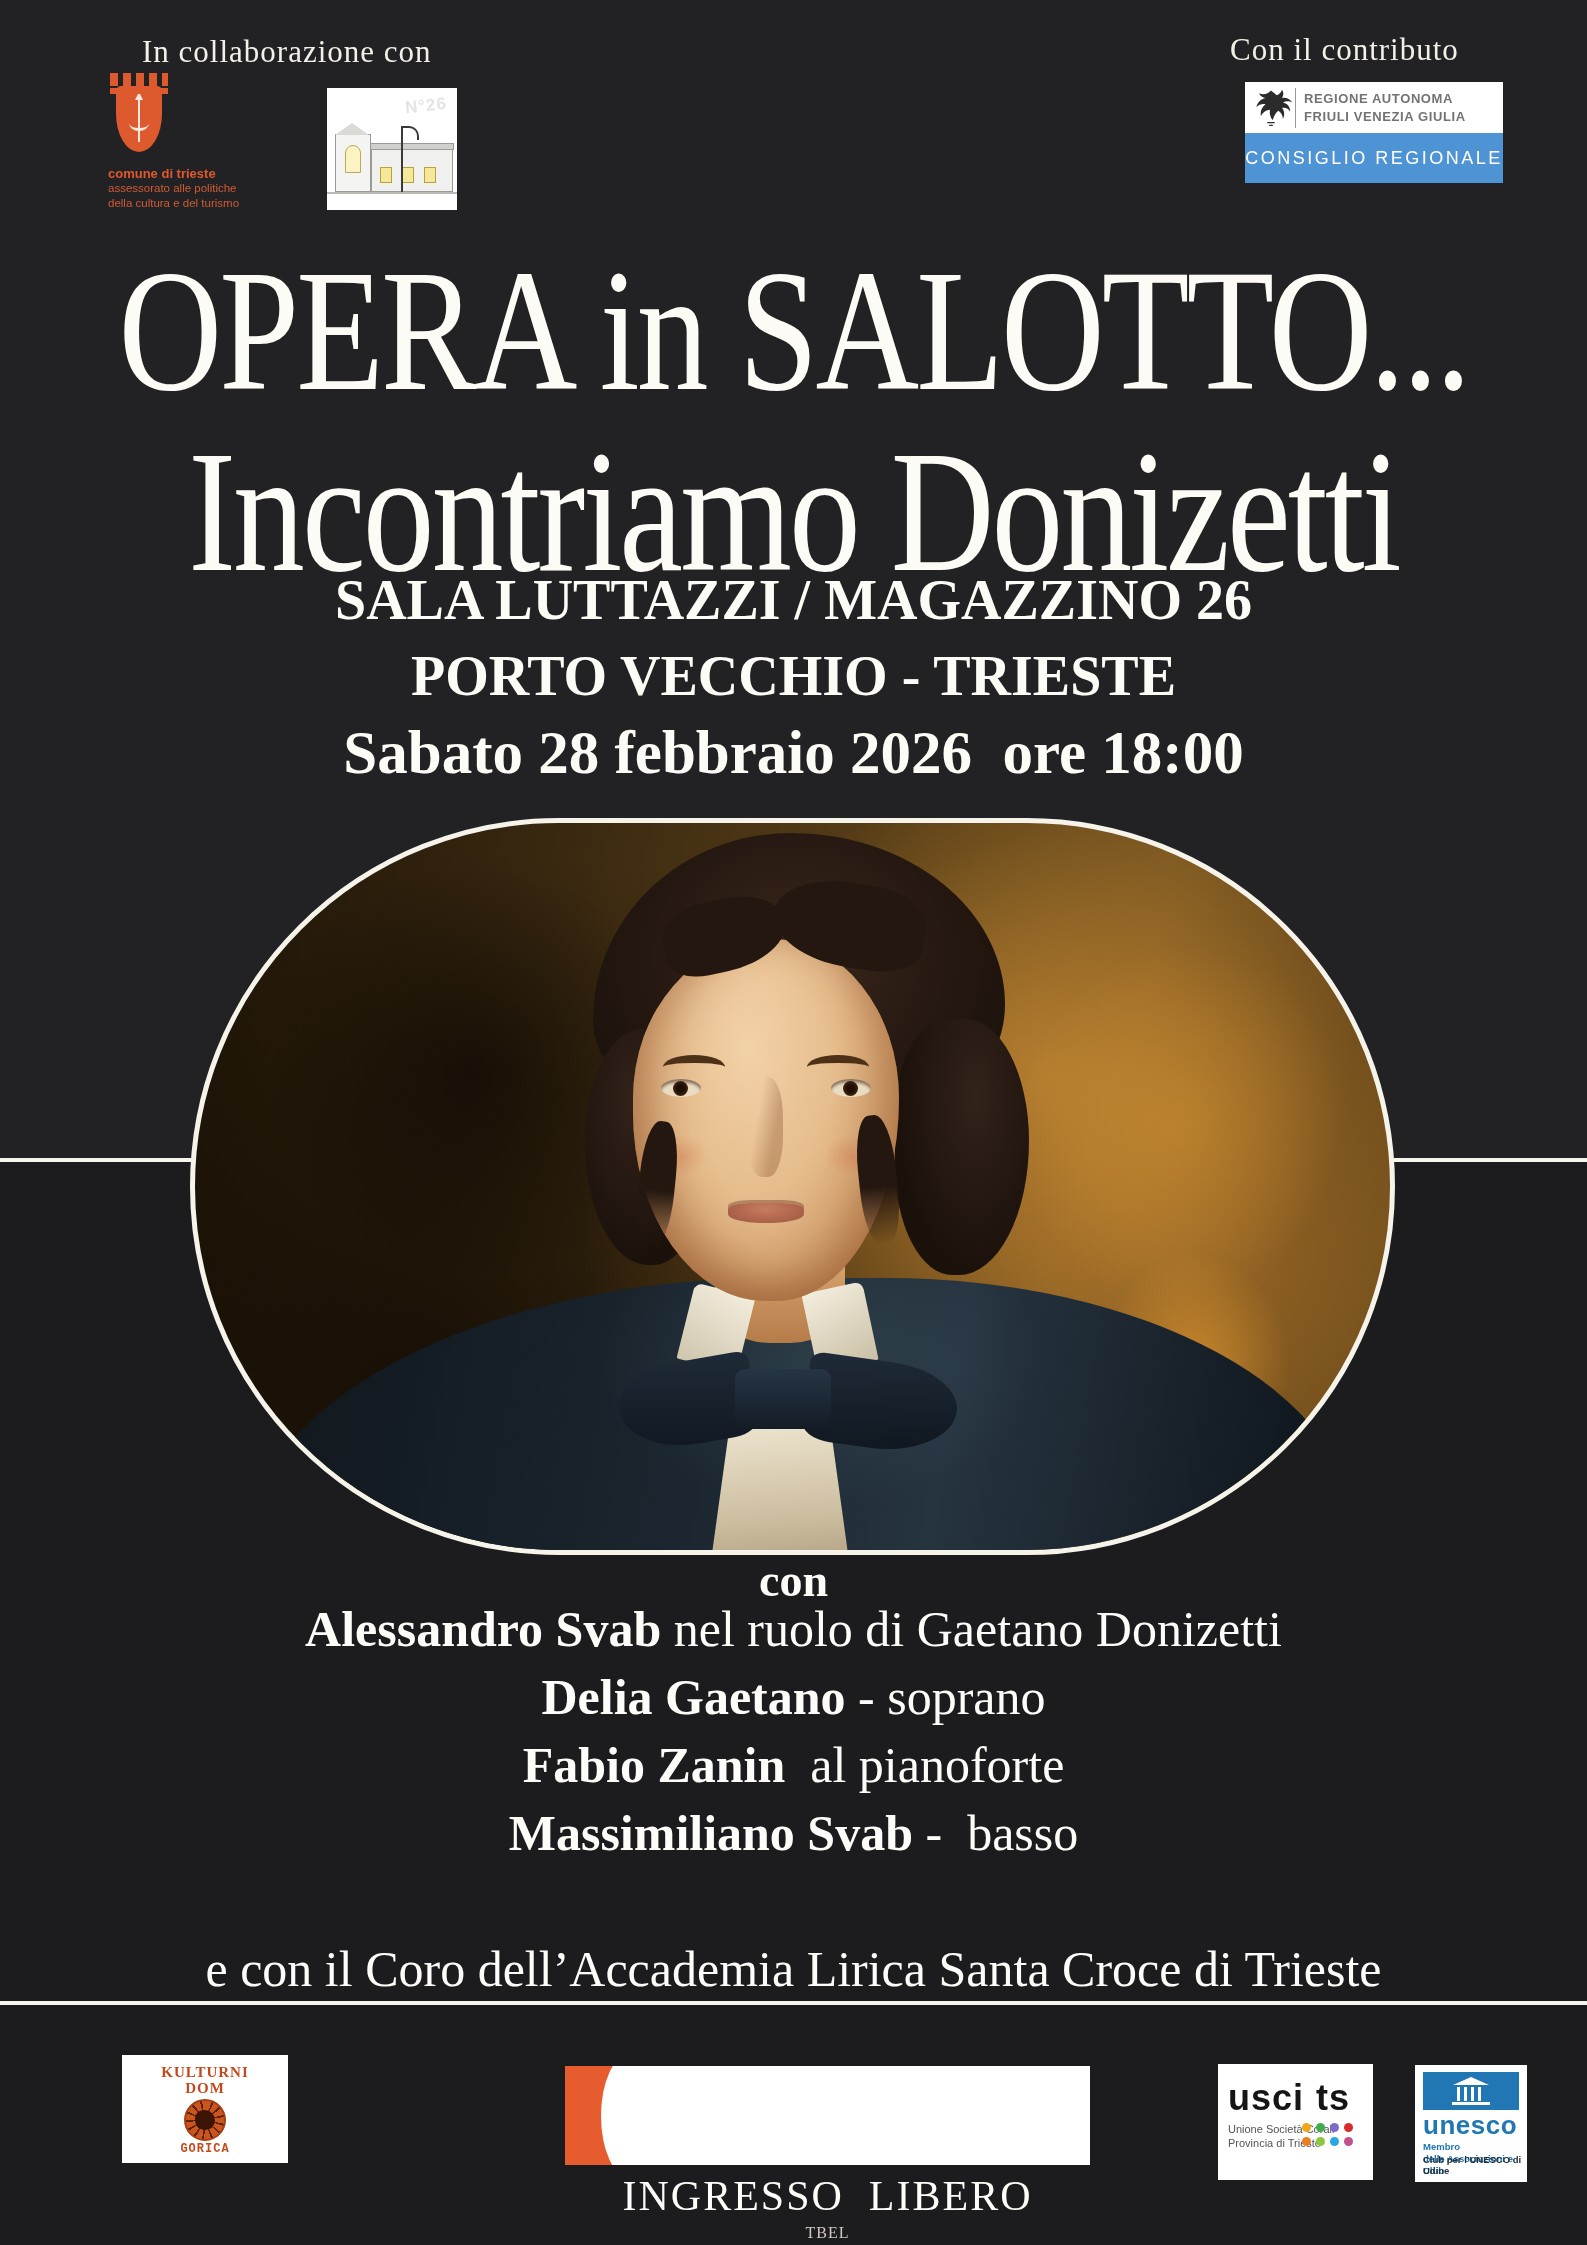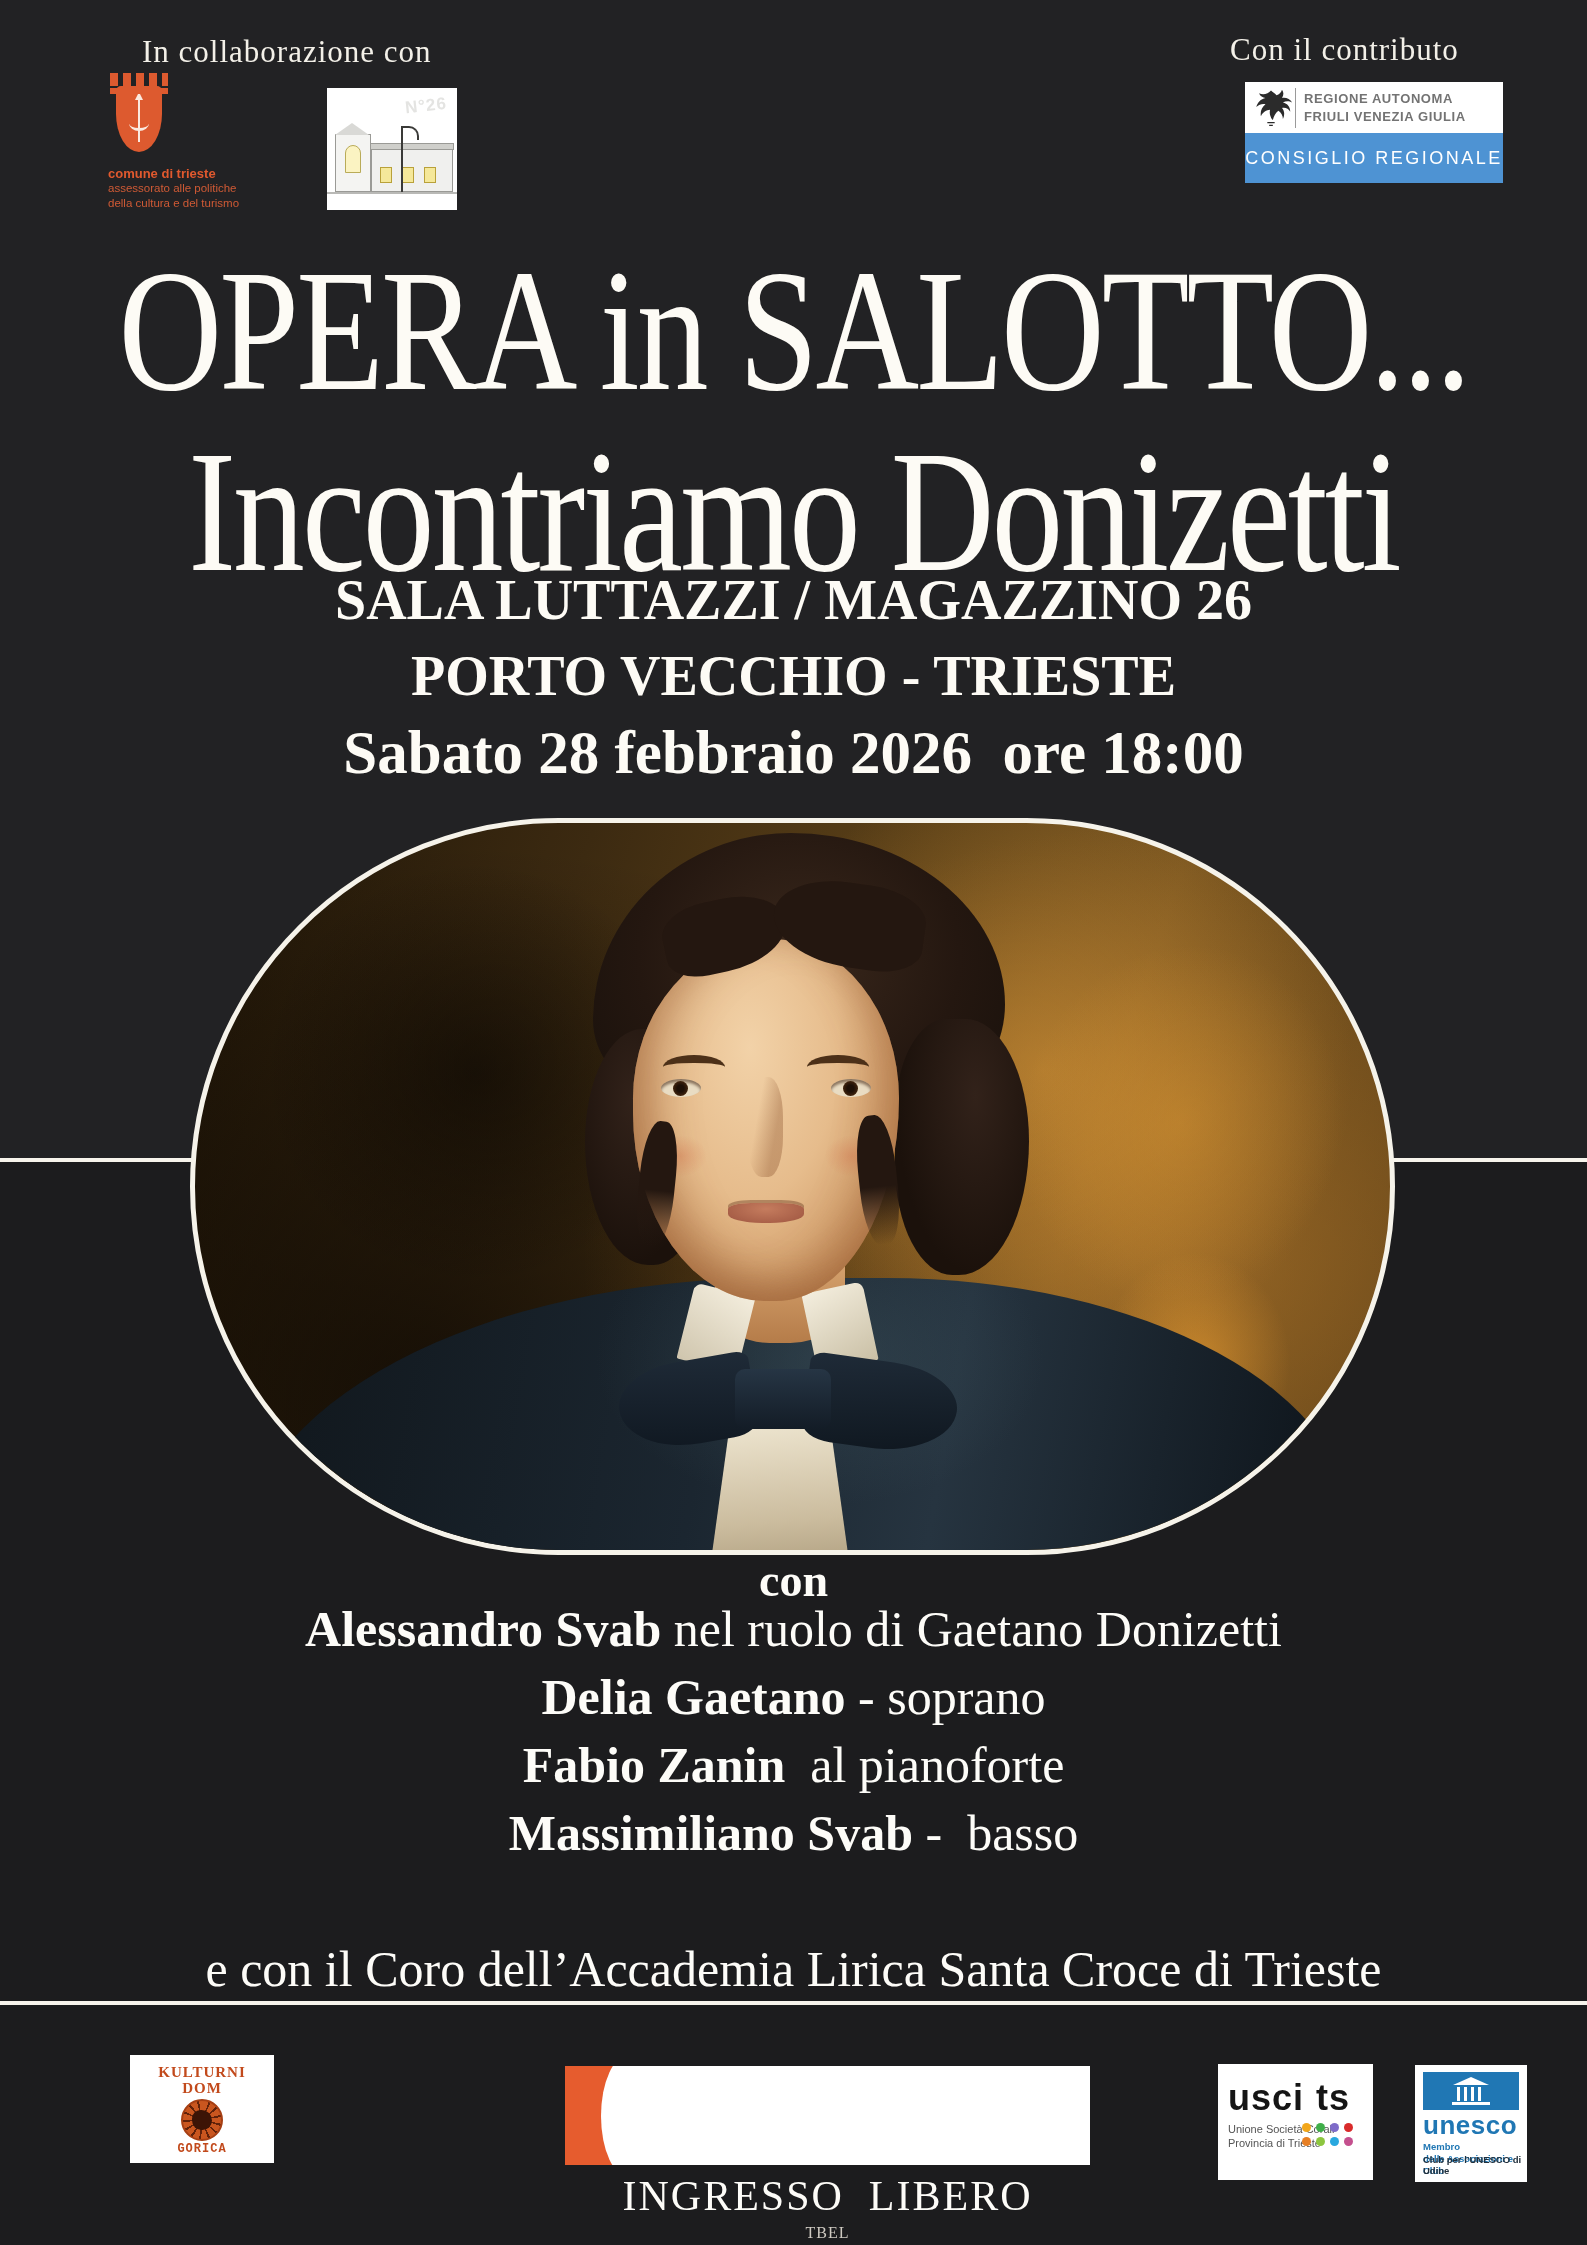--- a/index.html
+++ b/index.html
@@ -118,21 +118,21 @@
 
   
   .con{position:absolute;left:0;right:0;top:1554px;text-align:center;font-size:46px;font-weight:700;color:#fdfcf8;}
   .cast{position:absolute;left:0;right:0;top:1600px;text-align:center;}
   .cast-line{height:68px;font-size:50px;color:#fdfcf8;}
   .cast-name{font-weight:700;}
   .choir{position:absolute;left:0;right:0;top:1940px;text-align:center;font-size:50px;color:#fdfcf8;}
 
   
   .logo-box{position:absolute;background:#ffffff;font-family:"Liberation Sans",sans-serif;}
-  .kulturni{left:122px;top:2055px;width:144px;height:108px;text-align:center;font-family:"Liberation Serif",serif;margin-left:8px;}
+  .kulturni{left:122px;top:2055px;width:166px;height:108px;text-align:center;font-family:"Liberation Serif",serif;}
   .kul-t1{margin-top:10px;font-size:15px;font-weight:700;letter-spacing:1px;color:#c24a1c;line-height:1;}
   .kul-t2{font-size:15px;font-weight:700;letter-spacing:1px;color:#c24a1c;line-height:1.1;}
   .kul-wheel{width:38px;height:38px;margin:2px auto 0;border-radius:50%;border:2px solid #a63f14;
     background:repeating-conic-gradient(#c9561f 0 20deg,#61220a 20deg 27deg);position:relative;}
   .kul-wheel::after{content:"";position:absolute;inset:9px;background:#3c1406;border-radius:45% 55% 50% 50%;}
   .kul-t3{font-size:12px;font-weight:700;letter-spacing:1px;color:#c24a1c;line-height:1.4;font-family:Liberation Mono, monospace;}
 
   .acc-col{position:absolute;left:565px;top:2066px;width:525px;text-align:center;}
   .acc-box{position:relative;width:525px;height:99px;background:#ffffff;text-align:left;overflow:hidden;}
   .acc-curtain{position:absolute;left:0;top:0;width:60px;height:99px;background:#e65c2e;}

